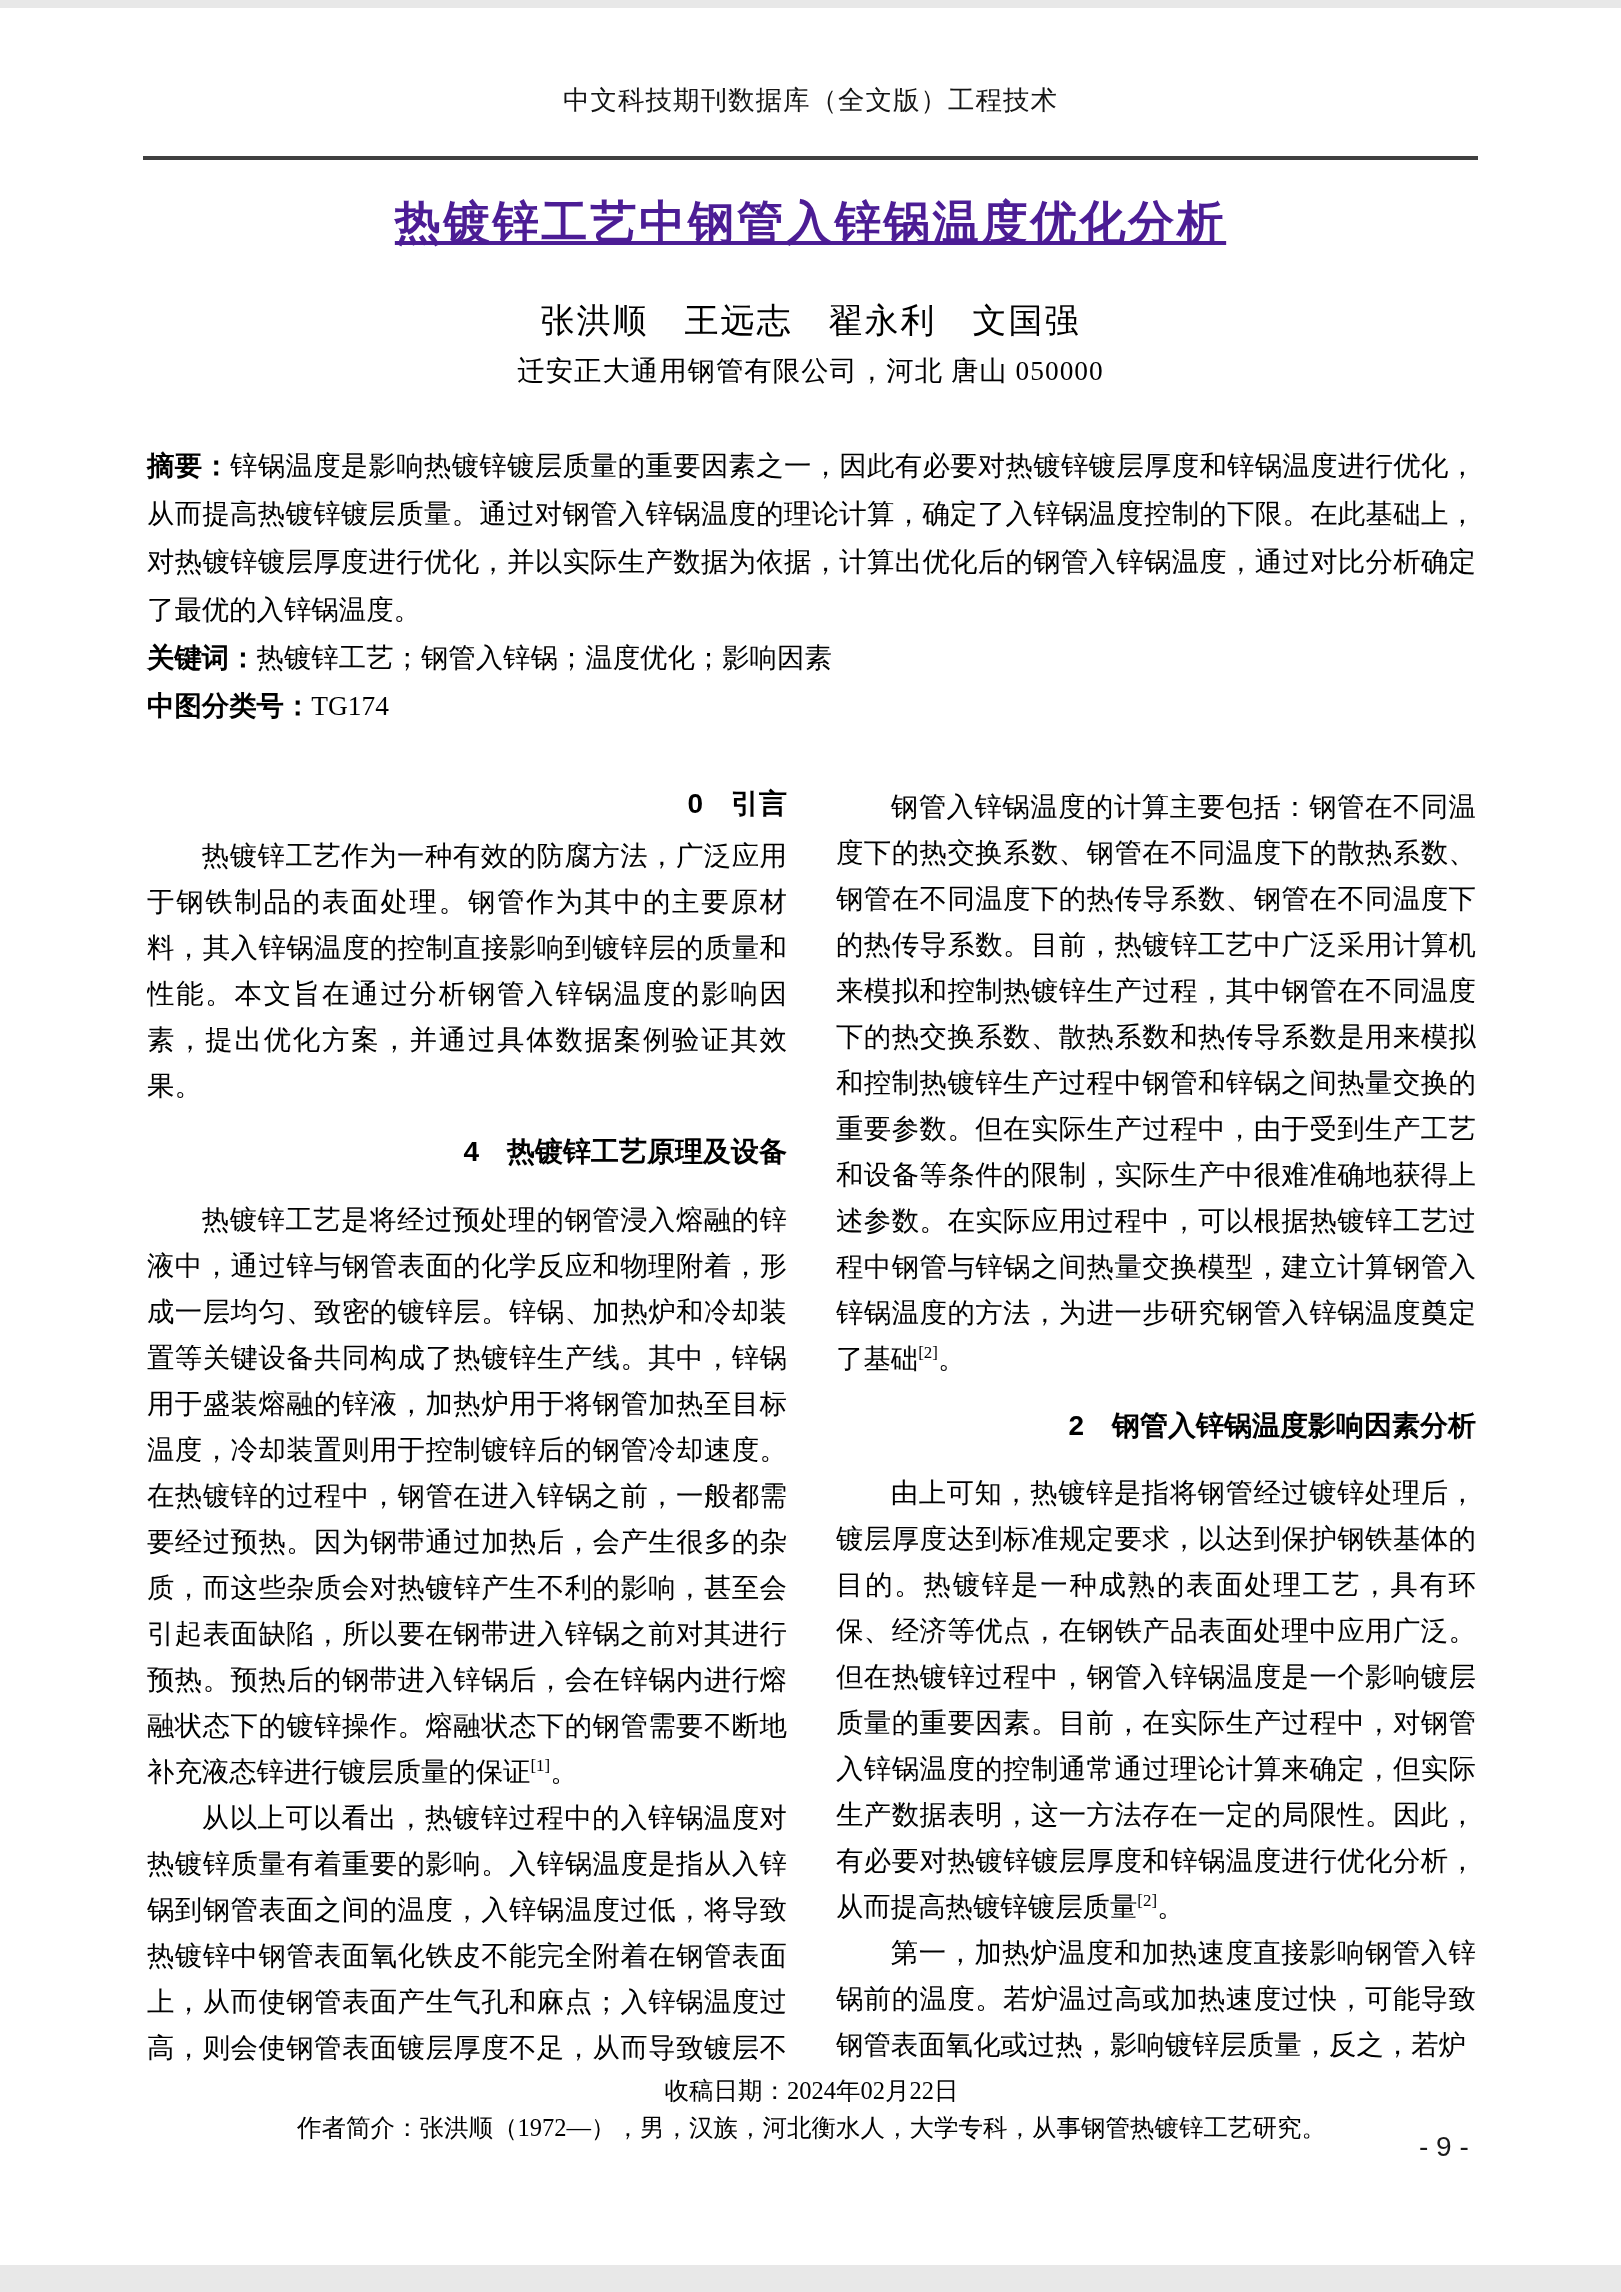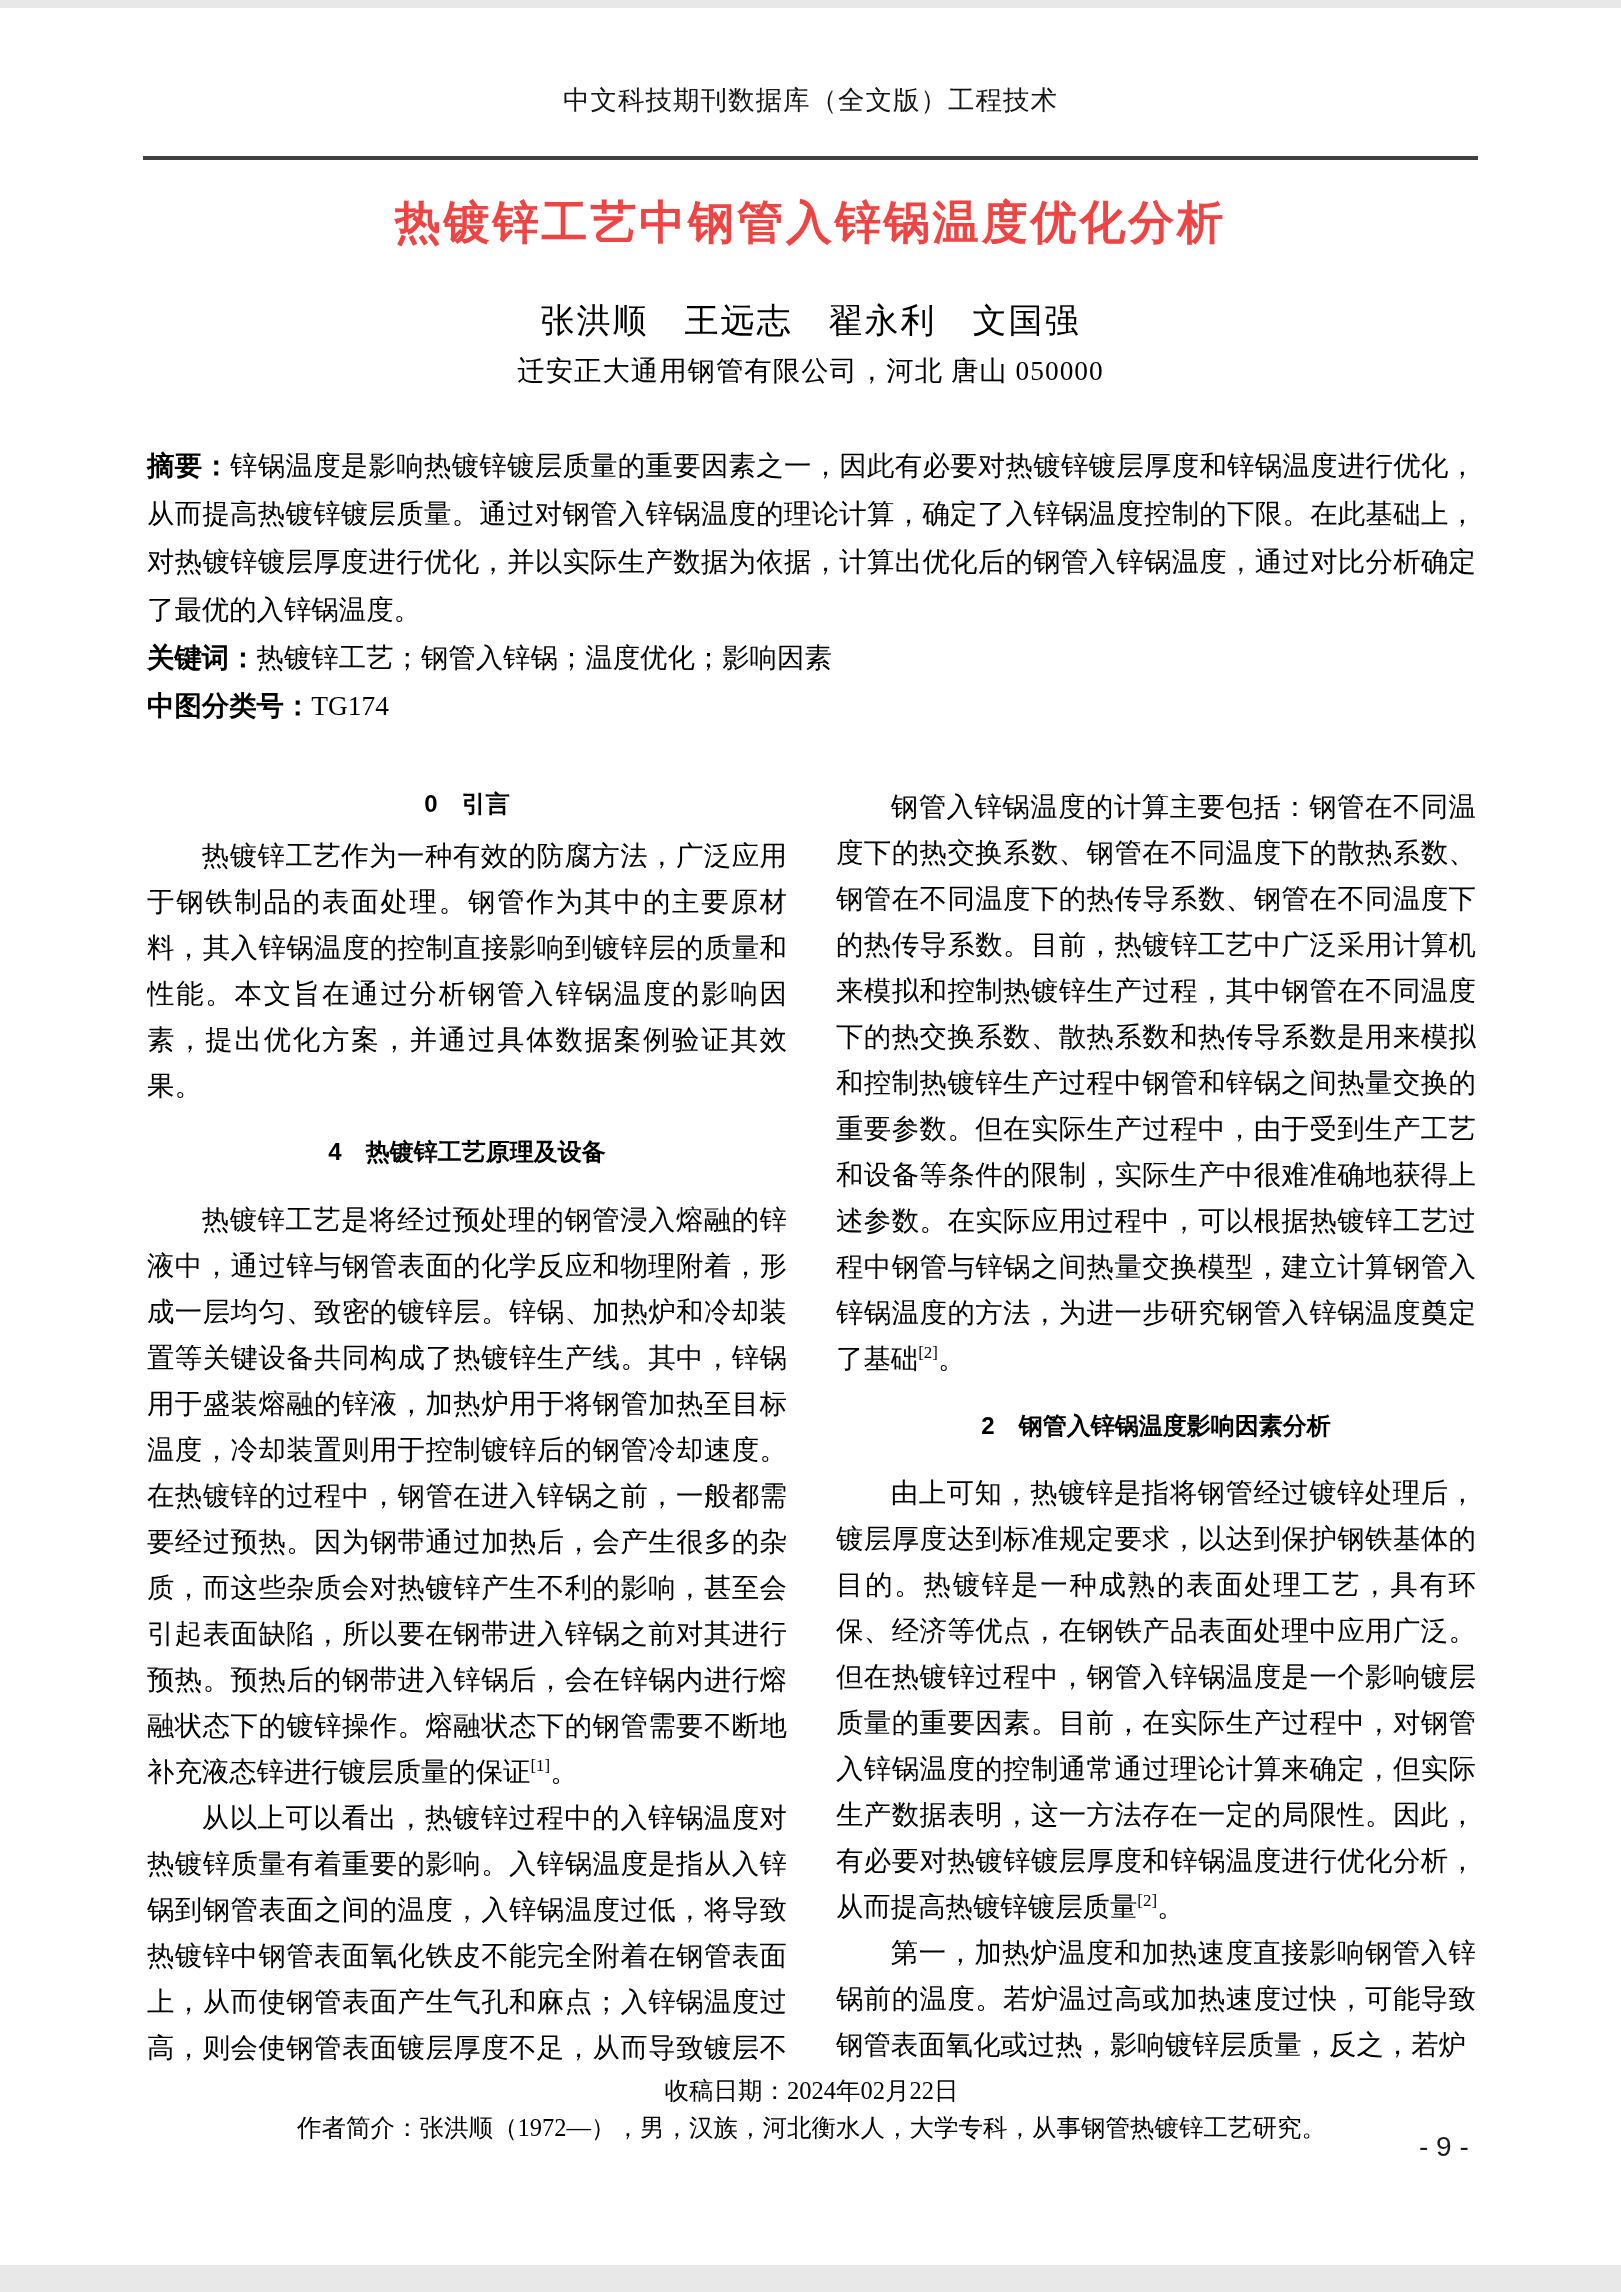--- a/index.html
+++ b/index.html
@@ -29,21 +29,22 @@
     background: #404040;
   }
   .paper-title {
     position: absolute;
     top: 184px; left: 0; right: 0;
     text-align: center;
     font-size: 46px;
     font-weight: bold;
     letter-spacing: 2.9px;
     font-family: "Liberation Sans", "DejaVu Sans", sans-serif;
-    color: #ef4444;
+    color: #4c1d95;
+    text-decoration: underline;
   }
   .authors-line {
     position: absolute;
     top: 290px; left: 0; right: 0;
     text-align: center;
     font-size: 34px;
     letter-spacing: 2px;
   }
   .affiliation-line {
     position: absolute;
@@ -70,25 +71,25 @@
     width: 1329px; height: 1289px;
     display: flex;
     gap: 49px;
     overflow: hidden;
     font-size: 27.4px;
     line-height: 46px;
     text-align: justify;
   }
   .col { width: 640px; flex: 0 0 640px; }
   .section-heading {
-    font-size: 24px;
+    font-size: 28px;
     line-height: 39px;
     font-weight: bold;
     font-family: "Liberation Sans", "DejaVu Sans", sans-serif;
-    text-align: center;
+    text-align: right;
     margin: 23.5px 0 25.5px 0;
   }
   .section-heading.first { margin-top: 0; margin-bottom: 9.8px; }
   .para { text-indent: 2em; }
   .para sup { font-size: 0.62em; line-height: 0; }
   .footnotes {
     position: absolute;
     left: 147px; top: 2064px;
     width: 1329px;
     font-size: 24.5px;

